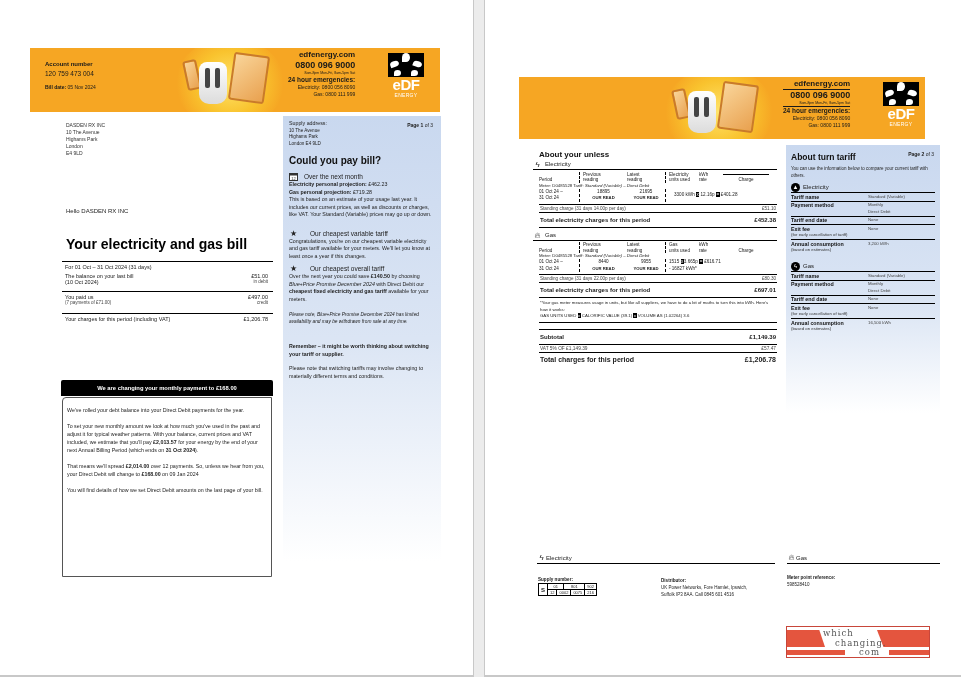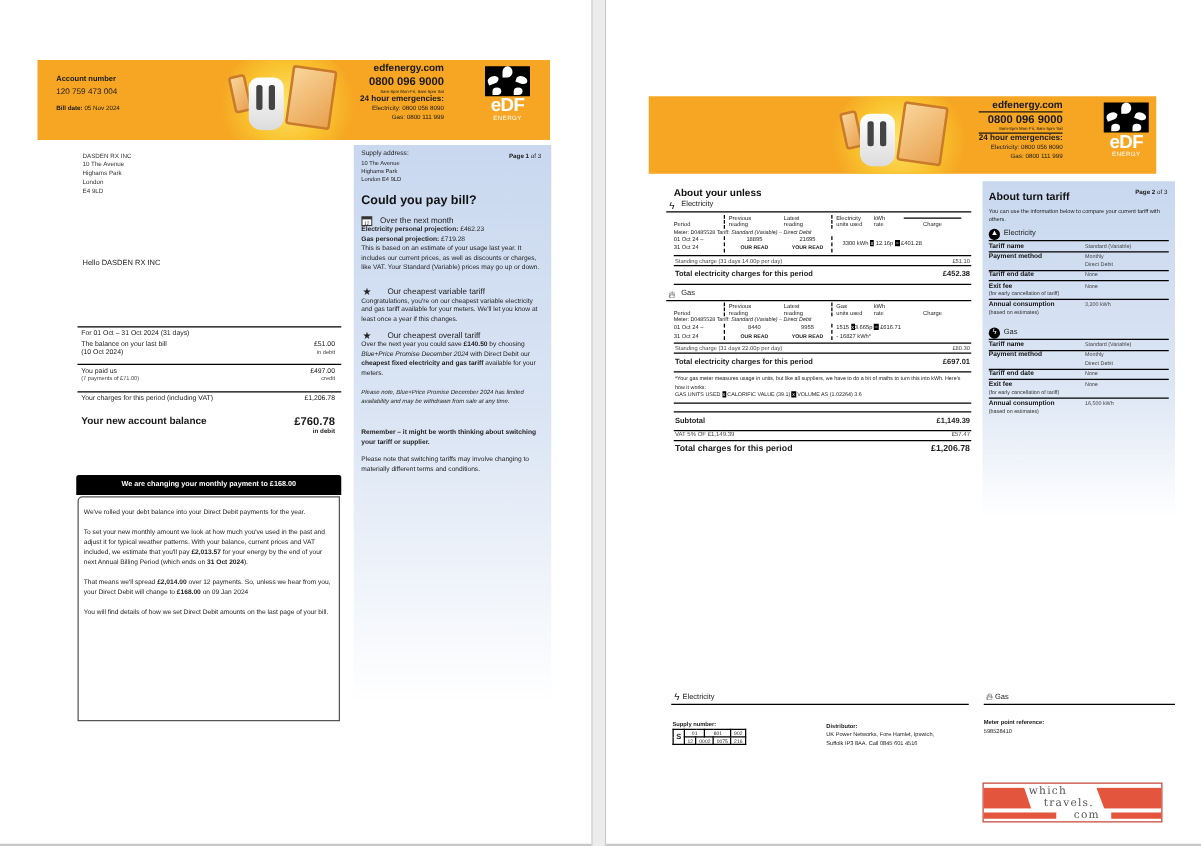--- a/index.html
+++ b/index.html
@@ -159,20 +159,21 @@
 
   <div class="addr">
     <div>DASDEN RX INC</div>
     <div>10 The Avenue</div>
     <div>Highams Park</div>
     <div>London</div>
     <div>E4 9LD</div>
   </div>
 
   <div class="hello">Hello DASDEN RX INC</div>
+  <div class="bill-title">Your electricity and gas bill</div>
 
   <div class="bal-section">
     <div class="bal-row" style="border-top:1.5px solid #000;">
       <div>For 01 Oct – 31 Oct 2024 (31 days)</div>
       <div style="margin-top:3px;">The balance on your last bill</div>
       <div>(10 Oct 2024)</div>
       <div class="r" style="top:11px;">
           <div>£51.00</div>
           <div class="sub">in debit</div>
         </div>
@@ -182,27 +183,20 @@
       <div class="sub">(7 payments of £71.00)</div>
       <div class="r">
           <div>£497.00</div>
           <div class="sub">credit</div>
         </div>
     </div>
     <div class="bal-row" style="margin-top:6px;">
       <div>Your charges for this period (including VAT)</div>
       <div class="r">
           <div>£1,206.78</div>
-        </div>
-    </div>
-    <div class="bal-row big">
-      <div>Your new account balance</div>
-      <div class="r">
-          <div>£760.78</div>
-          <span class="sub">in debit</span>
         </div>
     </div>
   </div>
 
   <div class="dd-head">We are changing your monthly payment to £168.00</div>
   <div class="dd-box">
     <p>We've rolled your debt balance into your Direct Debit payments for the year.</p>
     <p><span>To set your new monthly amount we look at how much you've used in the past and adjust it for typical weather patterns. With your balance, current prices and VAT included, we estimate that you'll pay </span><b>£2,013.57</b><span> for your energy by the end of your next Annual Billing Period (which ends on </span><b>31 Oct 2024</b><span>).</span></p>
     <p><span>That means we'll spread </span><b>£2,014.00</b><span> over 12 payments. So, unless we hear from you, your Direct Debit will change to </span><b>£168.00</b><span> on 09 Jan 2024</span></p>
     <p>You will find details of how we set Direct Debit amounts on the last page of your bill.</p>
@@ -504,16 +498,16 @@
   </div>
 </div>
 
 <div class="watermark">
   <div class="wm-bar" style="left:0; top:3px; width:38px; height:17px; clip-path:polygon(0 0,85% 0,100% 100%,0 100%);"></div>
   <div class="wm-bar" style="left:90px; top:3px; width:54px; height:17px; clip-path:polygon(0 0,100% 0,100% 100%,12% 100%);"></div>
   <div class="wm-bar" style="left:0; top:23px; width:58px; height:5px;"></div>
   <div class="wm-bar" style="left:102px; top:23px; width:42px; height:5px;"></div>
   <div class="wm-text">
     <div>which</div>
-    <div style="padding-left:12px;">travels.</div>
+    <div style="padding-left:12px;">changing.</div>
     <div style="padding-left:36px;">com</div>
   </div>
 </div>
 
 </body></html>

